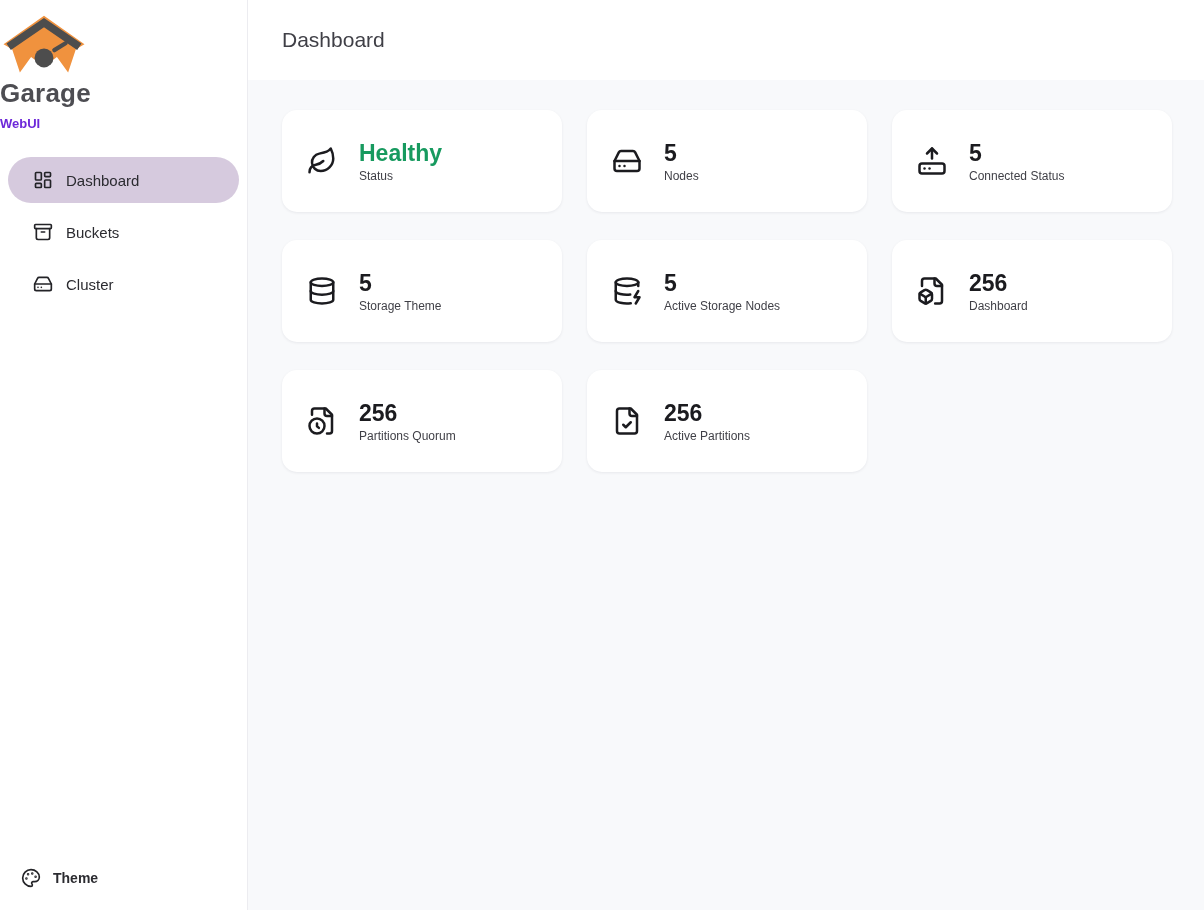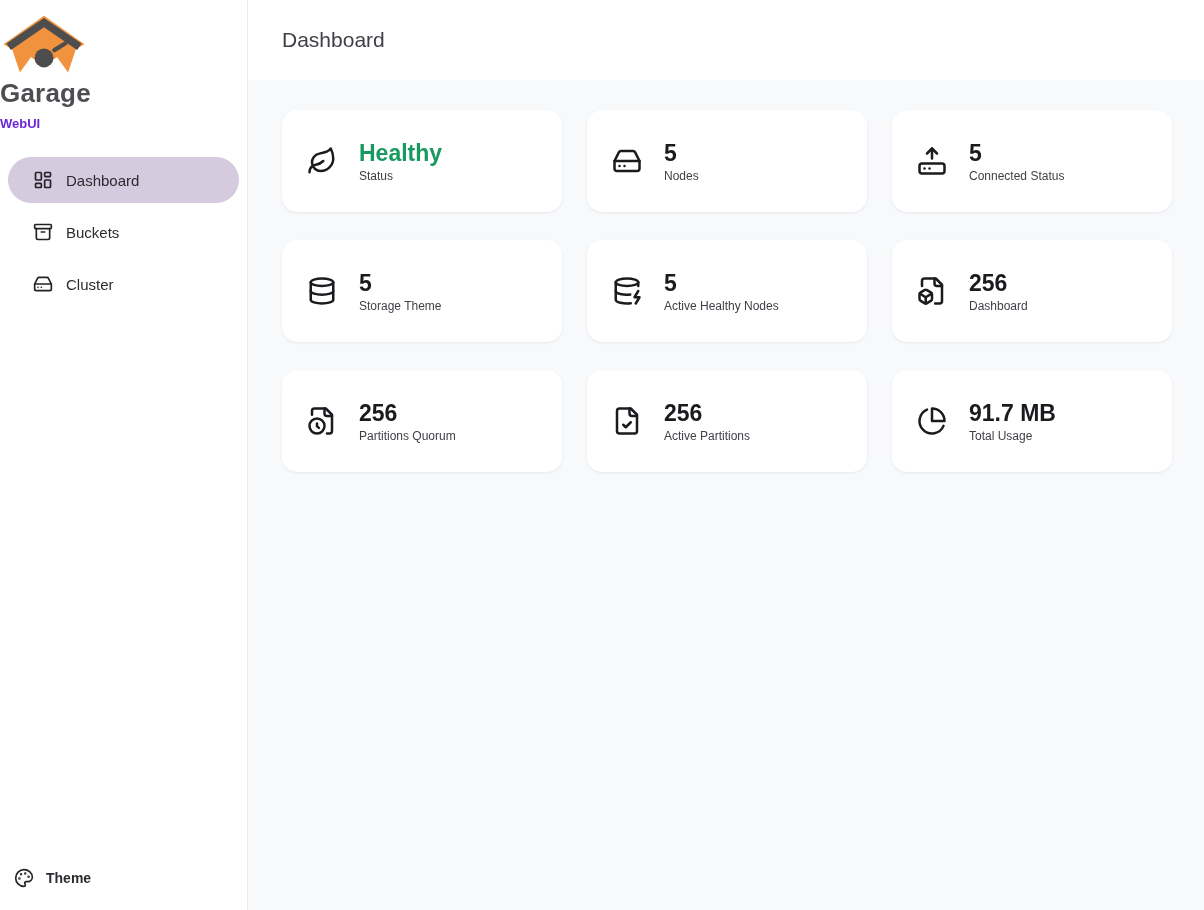--- a/index.html
+++ b/index.html
@@ -38,21 +38,21 @@
     height:46px;padding:0 25px;border-radius:23px;
     font-size:15px;color:#2B2B30;cursor:pointer;user-select:none;
   }
   .nav-item.active{background:var(--pill);}
   .nav-icon{display:inline-flex;width:20px;height:20px;color:#232327;}
   .nav-icon svg{width:20px;height:20px;}
 
   .theme-btn{
     margin-top:auto;margin-bottom:12px;
     display:flex;align-items:center;gap:12px;
-    height:40px;padding:0 14px;cursor:pointer;user-select:none;
+    height:40px;padding:0 21px;cursor:pointer;user-select:none;
     font-size:14px;font-weight:700;color:#2B2B30;
   }
 
   
   .main{flex:1;display:flex;flex-direction:column;height:100%;}
   .header{
     height:80px;min-height:80px;background:#fff;
     display:flex;align-items:center;padding-left:34px;
   }
   .page-title{font-size:21px;font-weight:400;color:#3F3F46;}
@@ -205,21 +205,21 @@
               <svg viewBox="0 0 24 24" fill="none" stroke="currentColor" stroke-width="2" stroke-linecap="round" stroke-linejoin="round">
                 <ellipse cx="12" cy="5" rx="9" ry="3"></ellipse>
                 <path d="M3 5V19A9 3 0 0 0 15 21.84"></path>
                 <path d="M21 5V8"></path>
                 <path d="M21 12L18 17H22L19 22"></path>
                 <path d="M3 12A9 3 0 0 0 14.59 14.87"></path>
               </svg>
             </span>
             <div class="card-text">
               <div class="card-value">5</div>
-              <div class="card-label">Active Healthy Nodes</div>
+              <div class="card-label">Active Storage Nodes</div>
             </div>
           </div>
           <div class="card">
             <span class="card-icon">
               <svg viewBox="0 0 24 24" fill="none" stroke="currentColor" stroke-width="2" stroke-linecap="round" stroke-linejoin="round">
                 <path d="M14.5 22H18a2 2 0 0 0 2-2V7l-5-5H6a2 2 0 0 0-2 2v4"></path>
                 <path d="M14 2v4a2 2 0 0 0 2 2h4"></path>
                 <path d="M2.97 13.12c-.6.36-.97 1.02-.97 1.74v3.28c0 .72.37 1.38.97 1.74l3 1.83c.63.39 1.43.39 2.06 0l3-1.83c.6-.36.97-1.02.97-1.74v-3.28c0-.72-.37-1.38-.97-1.74l-3-1.83a1.97 1.97 0 0 0-2.06 0l-3 1.83Z"></path>
                 <path d="m7 17-4.74-2.85"></path>
                 <path d="m7 17 4.74-2.85"></path>
@@ -251,29 +251,17 @@
                 <path d="M15 2H6a2 2 0 0 0-2 2v16a2 2 0 0 0 2 2h12a2 2 0 0 0 2-2V7Z"></path>
                 <path d="M14 2v4a2 2 0 0 0 2 2h4"></path>
                 <path d="m9 15 2 2 4-4"></path>
               </svg>
             </span>
             <div class="card-text">
               <div class="card-value">256</div>
               <div class="card-label">Active Partitions</div>
             </div>
           </div>
-          <div class="card">
-            <span class="card-icon">
-              <svg viewBox="0 0 24 24" fill="none" stroke="currentColor" stroke-width="2" stroke-linecap="round" stroke-linejoin="round">
-                <path d="M21.21 15.89A10 10 0 1 1 8 2.83"></path>
-                <path d="M22 12A10 10 0 0 0 12 2v10z"></path>
-              </svg>
-            </span>
-            <div class="card-text">
-              <div class="card-value">91.7 MB</div>
-              <div class="card-label">Total Usage</div>
-            </div>
-          </div>
         </div>
     </section>
   </main>
 
 </div>
 
 </body></html>

